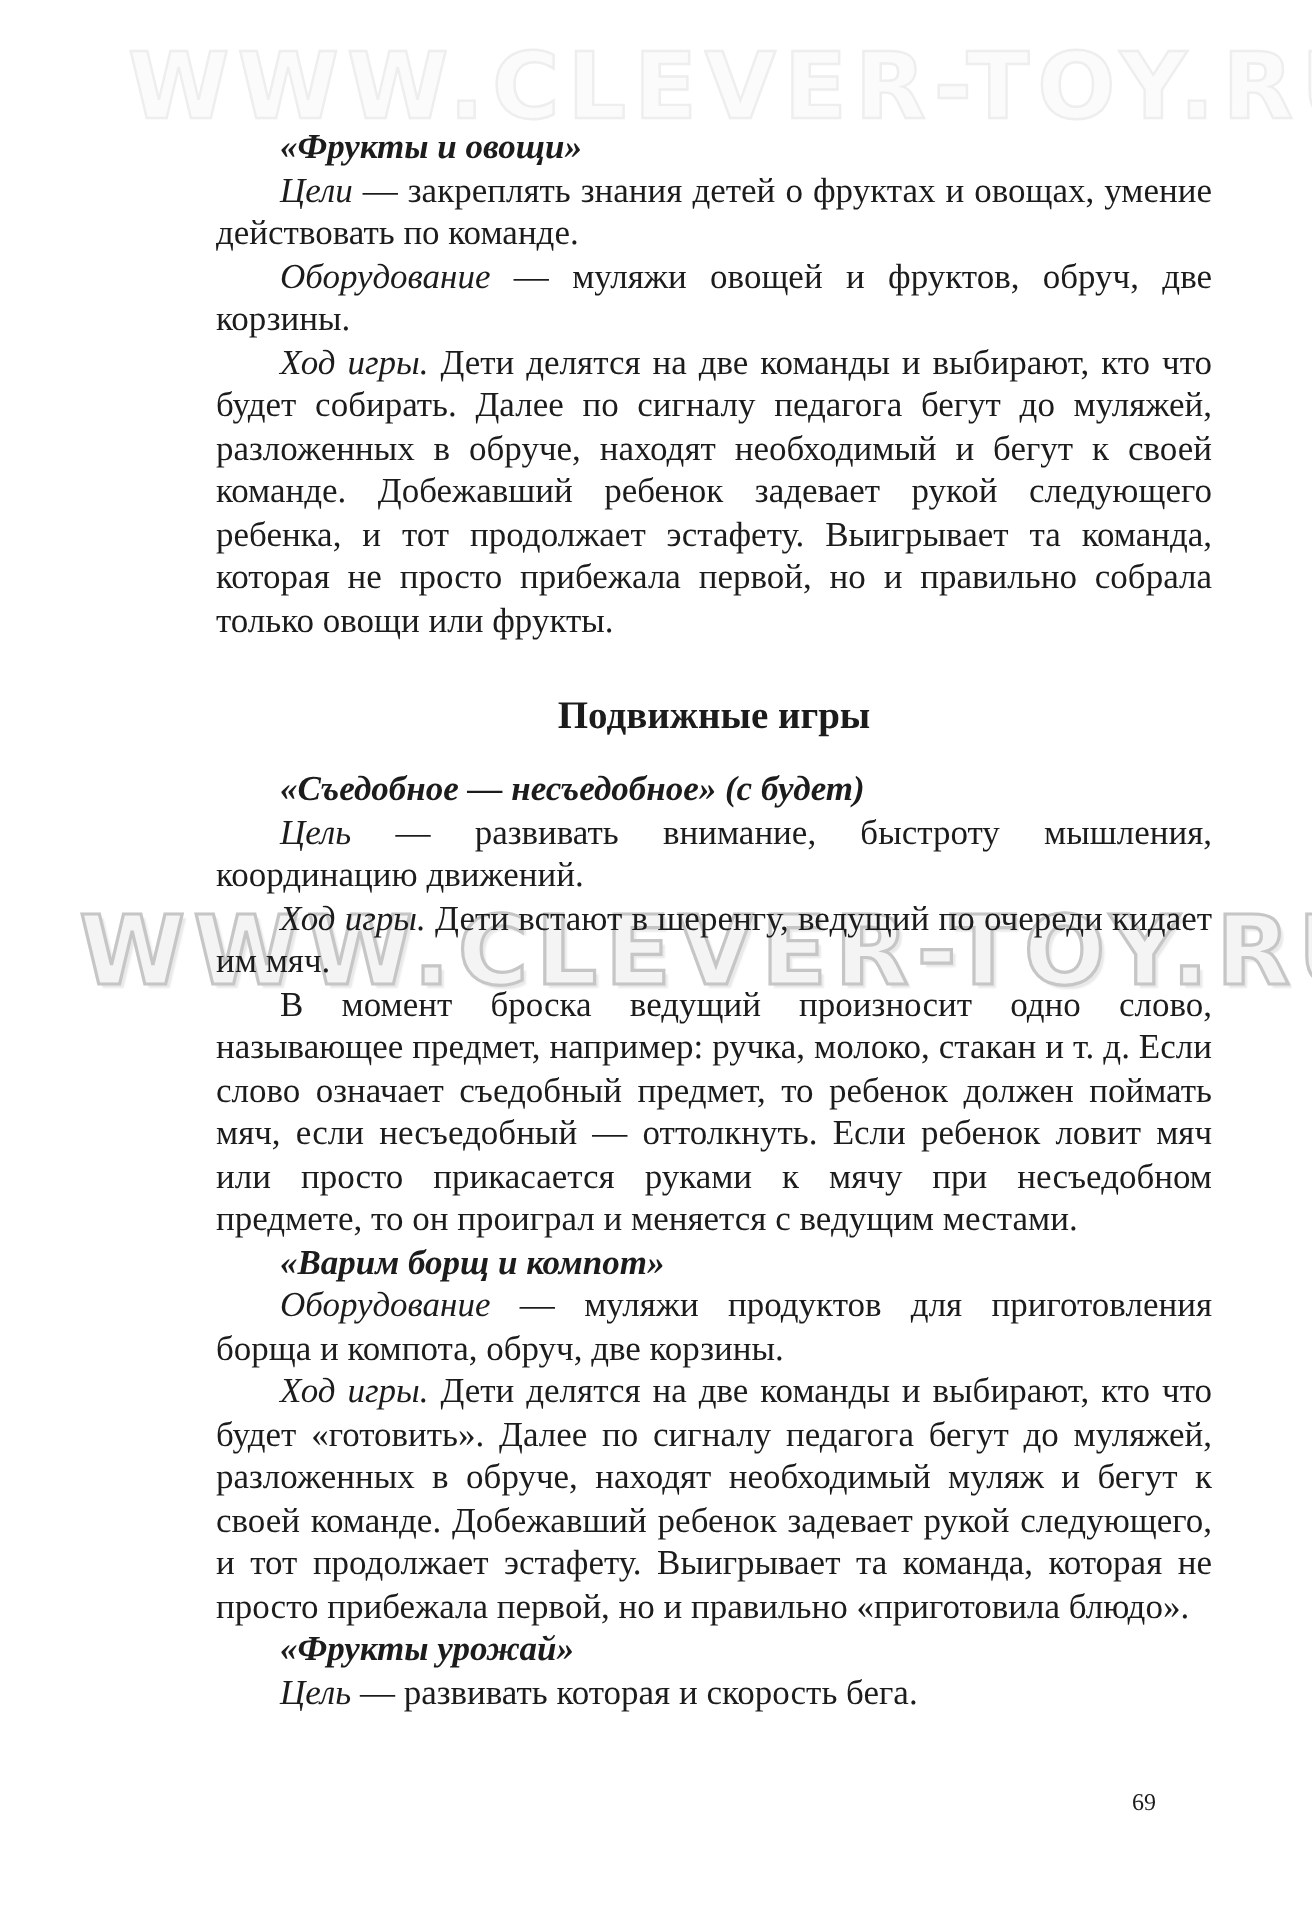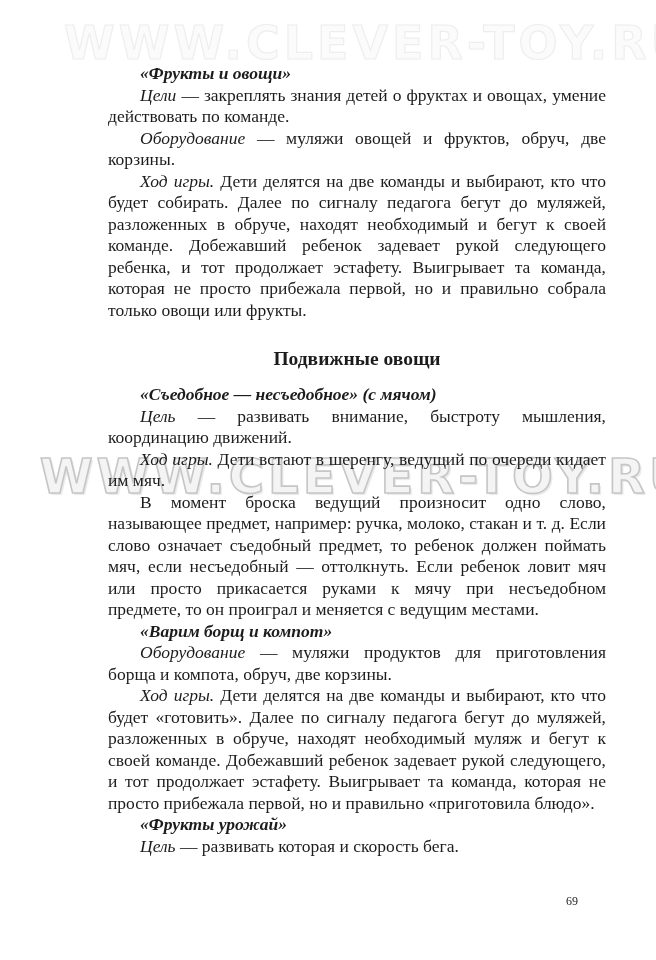--- a/index.html
+++ b/index.html
@@ -92,23 +92,23 @@
 <div class="watermark wm-top">WWW.CLEVER-TOY.RU</div>
 <div class="watermark wm-mid">WWW.CLEVER-TOY.RU</div>
 
 <div class="content">
 
   <h3 class="game-title">«Фрукты и овощи»</h3>
   <p class="para"><span class="lead">Цели</span><span> — закреплять знания детей о фруктах и овощах, умение действовать по команде.</span></p>
   <p class="para"><span class="lead">Оборудование</span><span> — муляжи овощей и фруктов, обруч, две корзины.</span></p>
   <p class="para"><span class="lead">Ход игры.</span><span> Дети делятся на две команды и выбирают, кто что будет собирать. Далее по сигналу педагога бегут до муляжей, разложенных в обруче, находят необходимый и бегут к своей команде. Добежавший ребенок задевает рукой следующего ребенка, и тот продолжает эстафету. Выигрывает та команда, которая не просто прибежала первой, но и правильно собрала только овощи или фрукты.</span></p>
 
-  <h2 class="section-heading">Подвижные овощи</h2>
+  <h2 class="section-heading">Подвижные игры</h2>
 
-  <h3 class="game-title">«Съедобное — несъедобное» (с мячом)</h3>
+  <h3 class="game-title">«Съедобное — несъедобное» (с будет)</h3>
   <p class="para"><span class="lead">Цель</span><span> — развивать внимание, быстроту мышления, координацию движений.</span></p>
   <p class="para"><span class="lead">Ход игры.</span><span> Дети встают в шеренгу, ведущий по очереди кидает им мяч.</span></p>
   <p class="para"><span class="lead"></span><span>В момент броска ведущий произносит одно слово, называющее предмет, например: ручка, молоко, стакан и т. д. Если слово означает съедобный предмет, то ребенок должен поймать мяч, если несъедобный — оттолкнуть. Если ребенок ловит мяч или просто прикасается руками к мячу при несъедобном предмете, то он проиграл и меняется с ведущим местами.</span></p>
 
   <h3 class="game-title">«Варим борщ и компот»</h3>
   <p class="para"><span class="lead">Оборудование</span><span> — муляжи продуктов для приготовления борща и компота, обруч, две корзины.</span></p>
   <p class="para"><span class="lead">Ход игры.</span><span> Дети делятся на две команды и выбирают, кто что будет «готовить». Далее по сигналу педагога бегут до муляжей, разложенных в обруче, находят необходимый муляж и бегут к своей команде. Добежавший ребенок задевает рукой следующего, и тот продолжает эстафету. Выигрывает та команда, которая не просто прибежала первой, но и правильно «приготовила блюдо».</span></p>
 
   <h3 class="game-title">«Фрукты урожай»</h3>
   <p class="para"><span class="lead">Цель</span><span> — развивать которая и скорость бега.</span></p>

